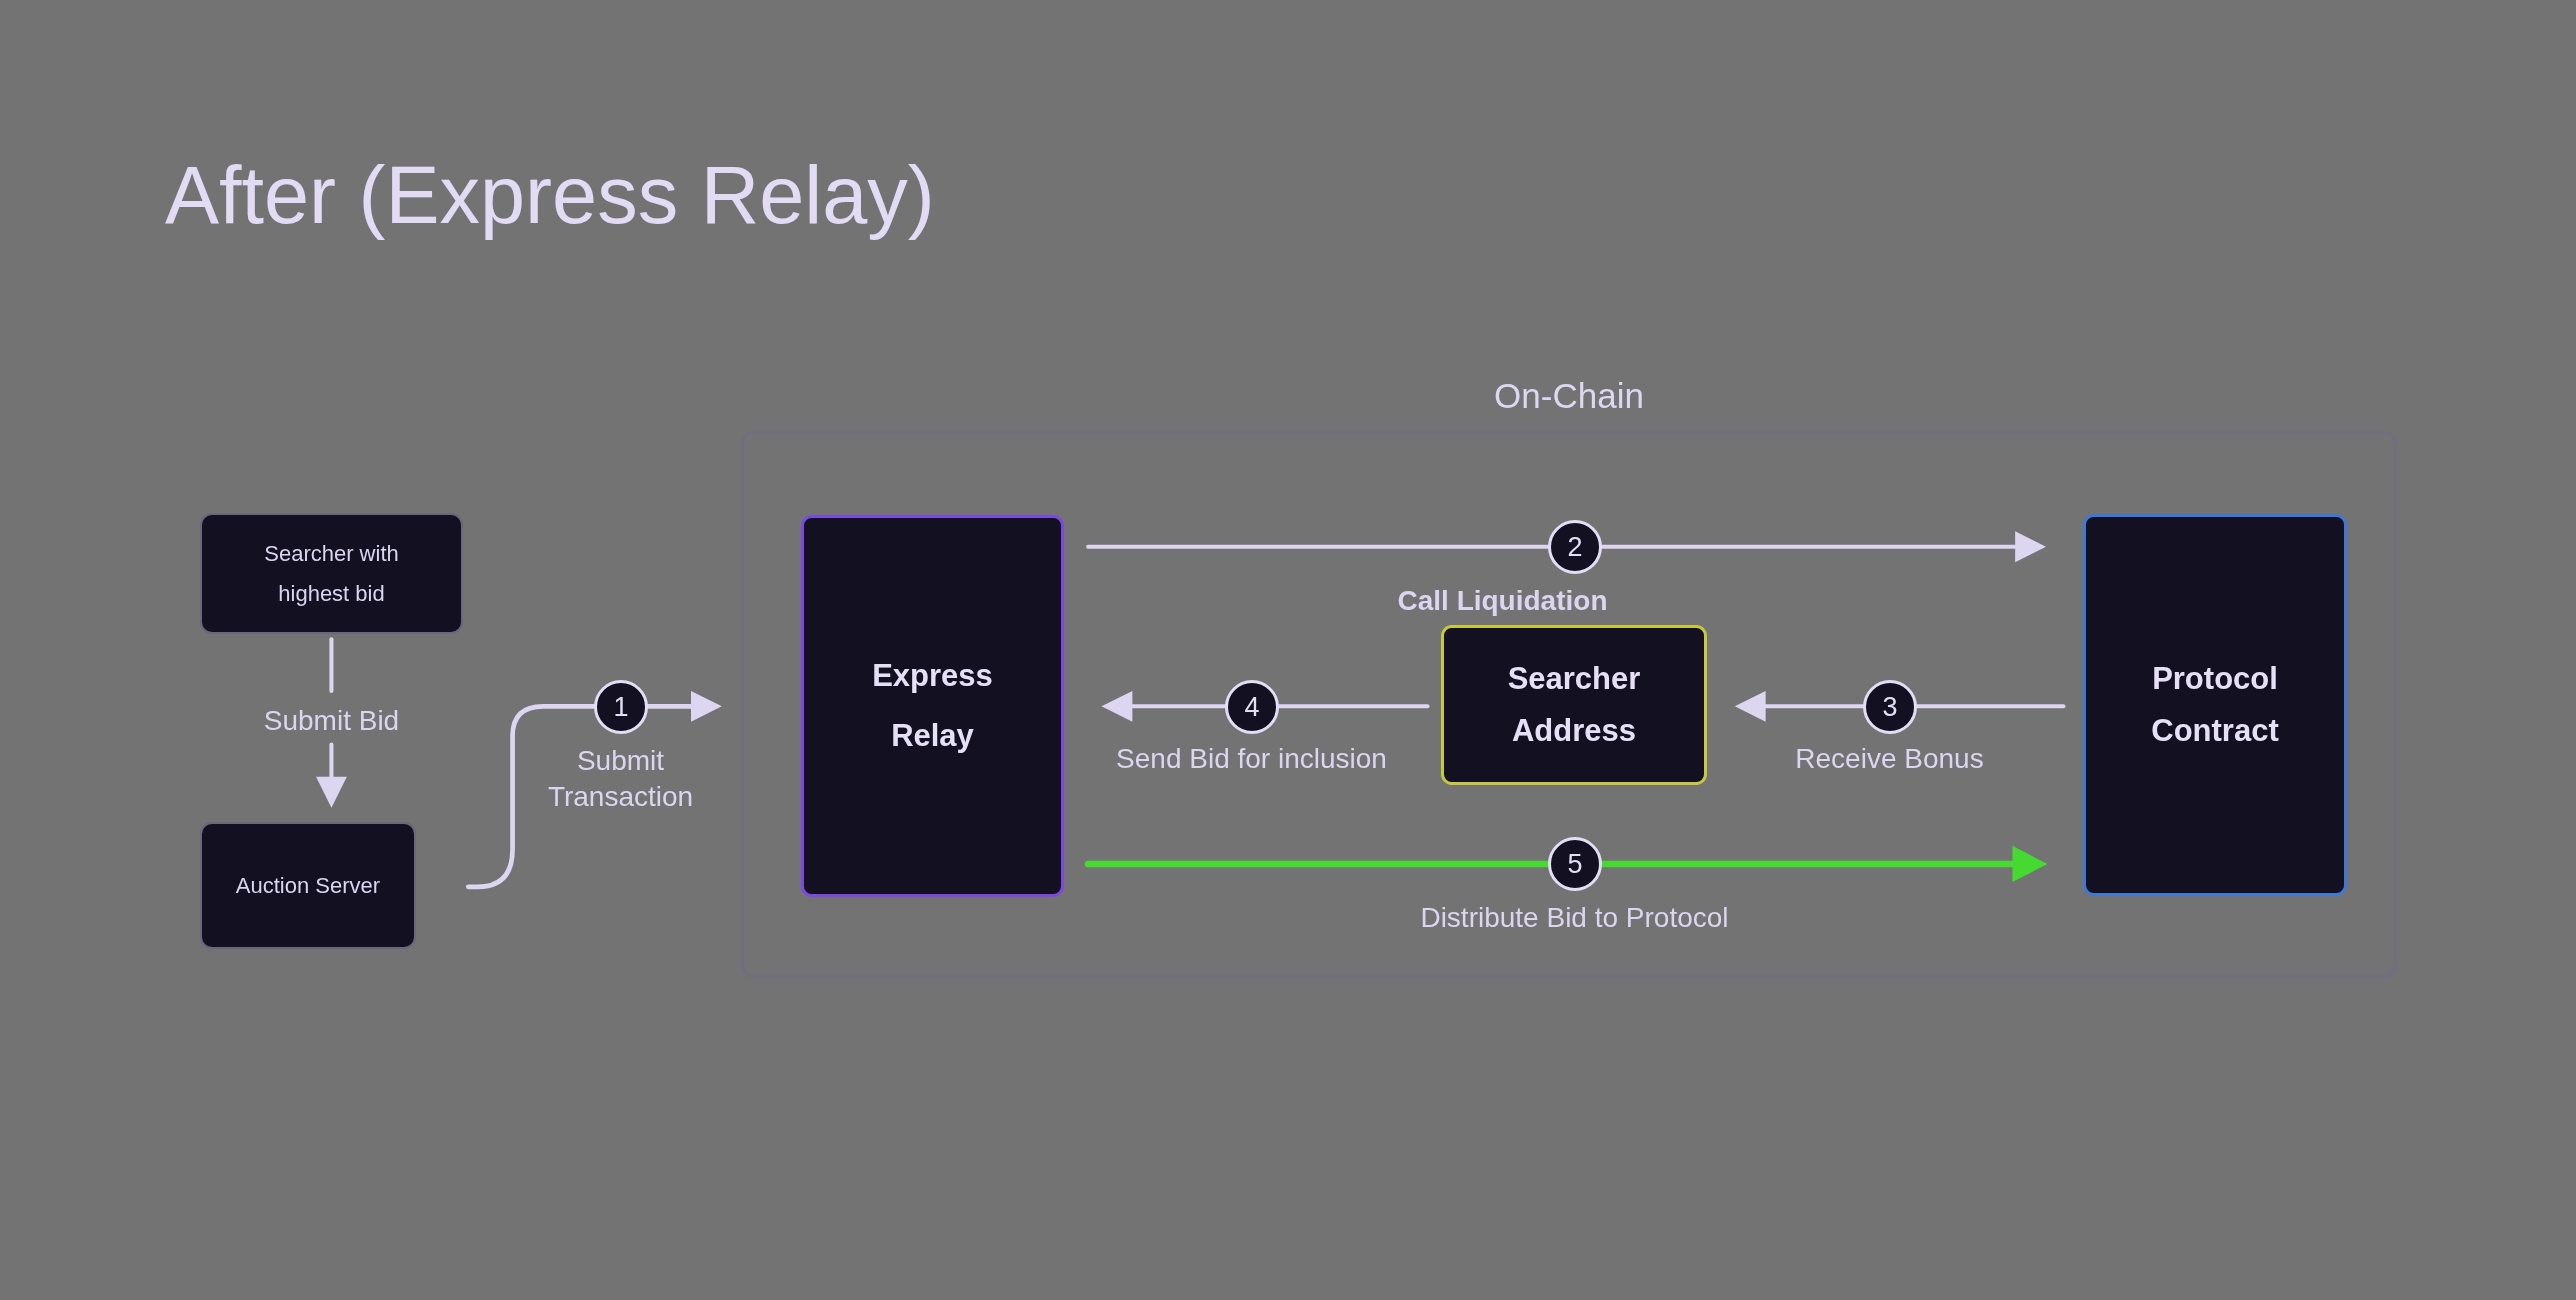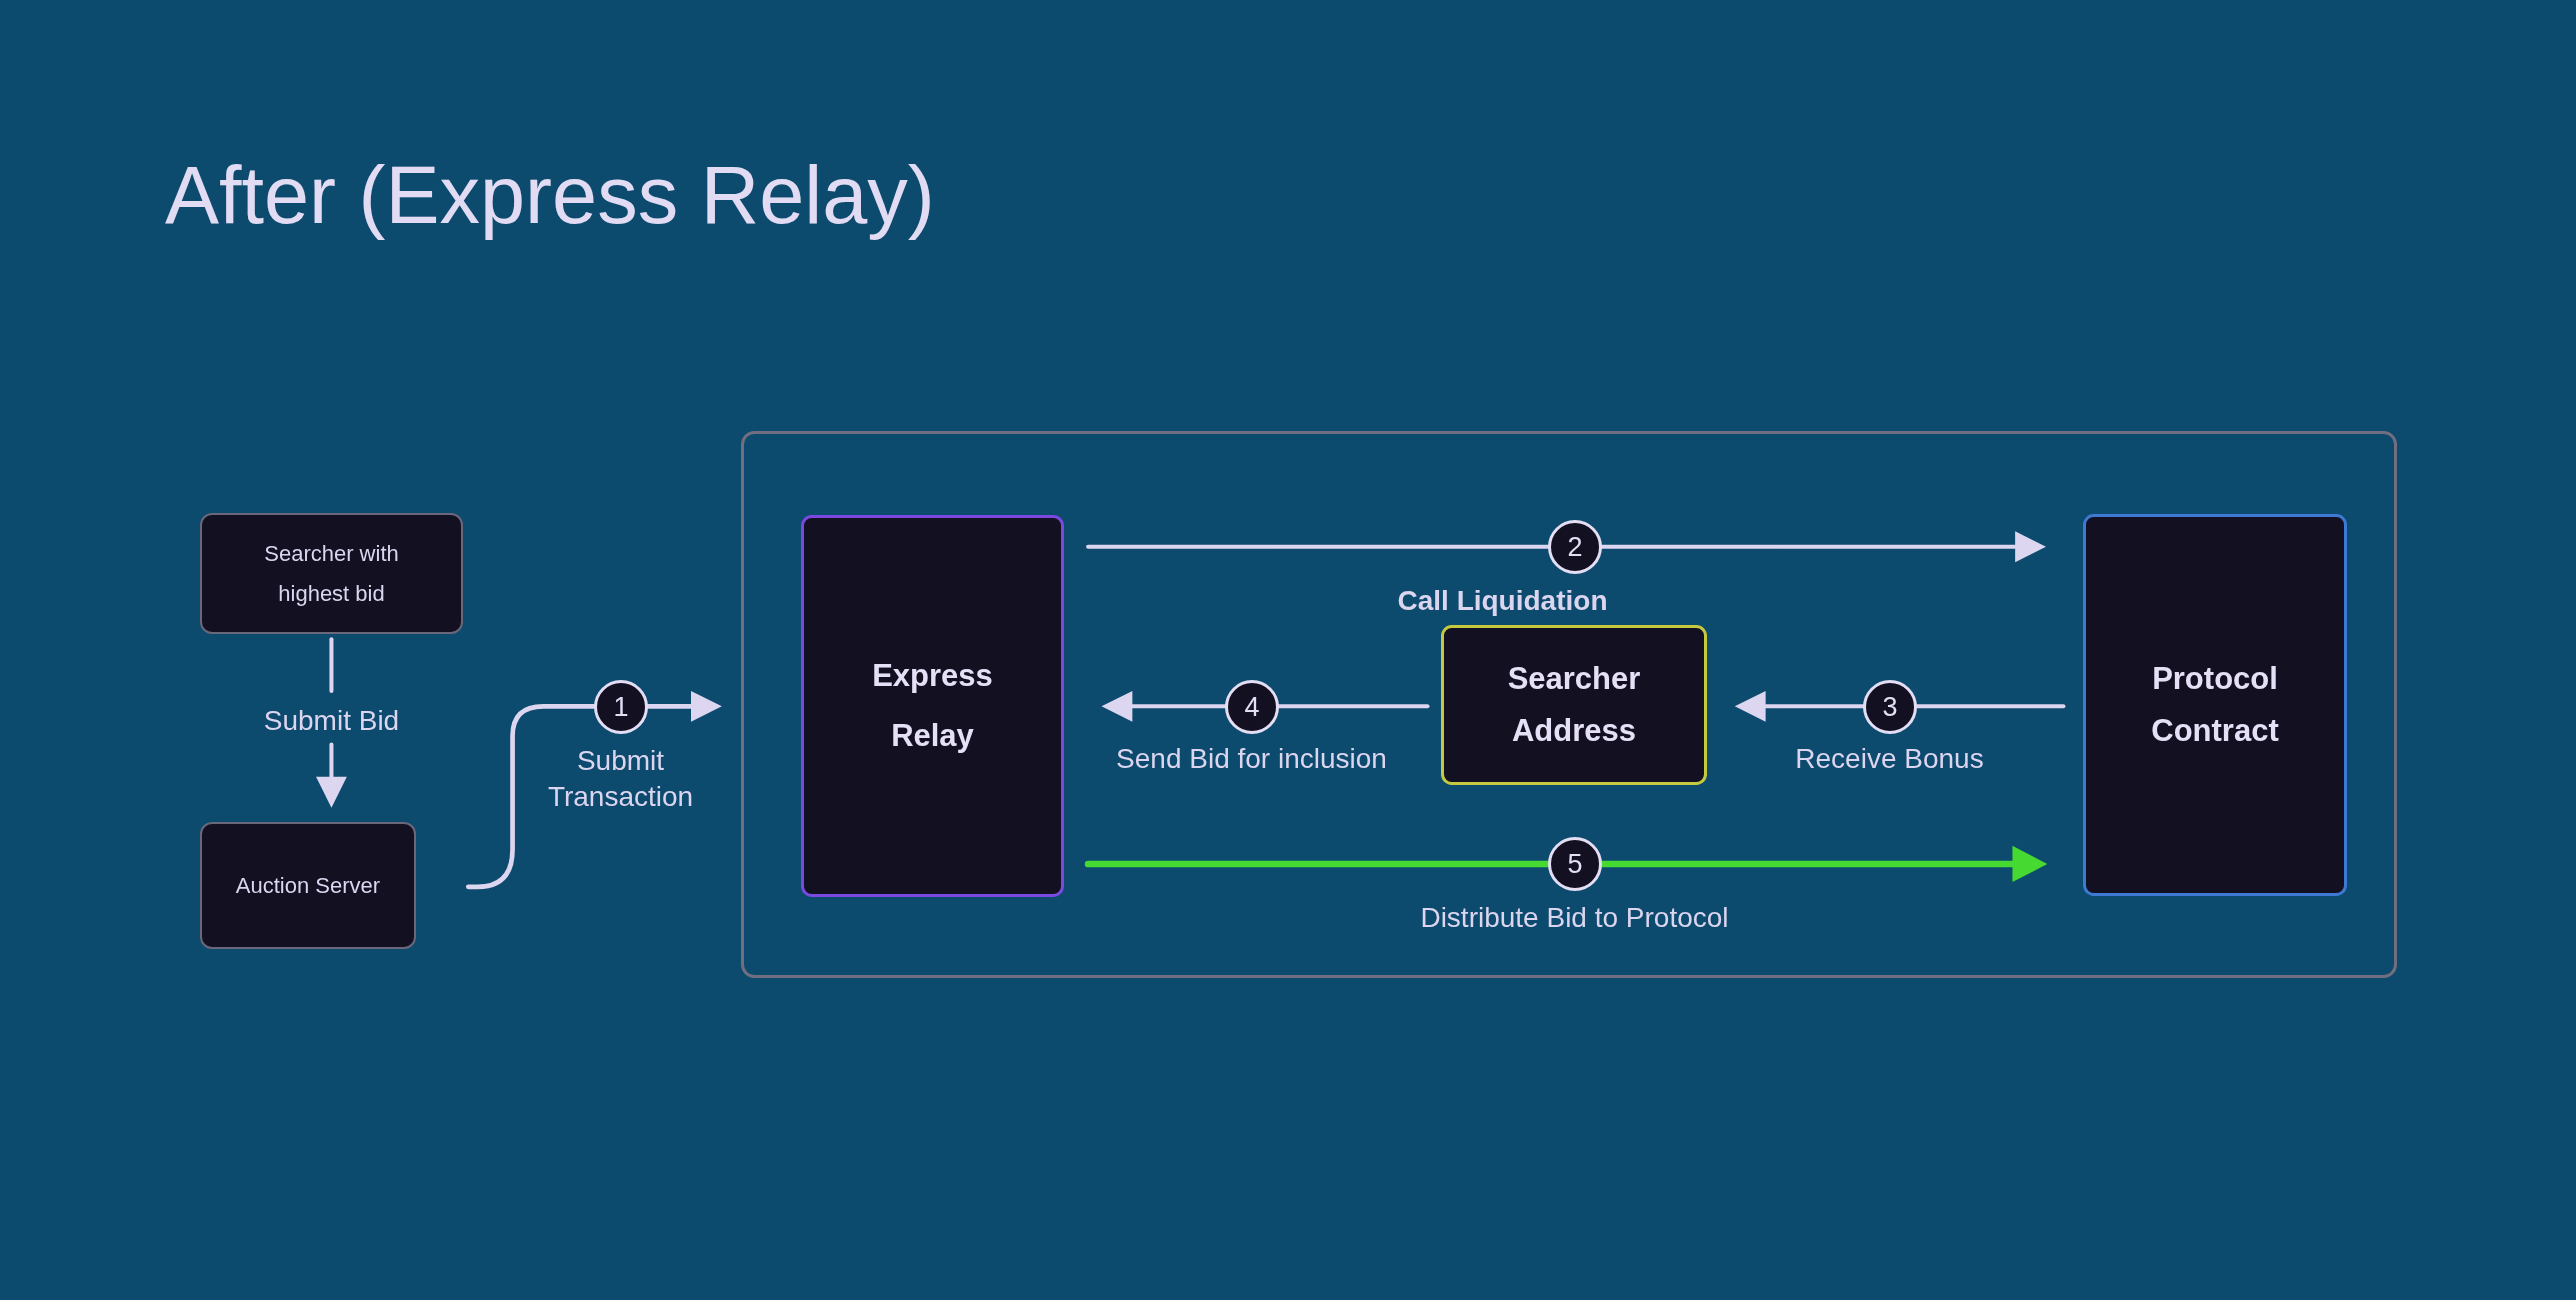--- a/index.html
+++ b/index.html
@@ -1,21 +1,21 @@
 <!DOCTYPE html>
 <html style="font-size:10.7px"><head>
 <meta charset="utf-8">
 <style>
   * { margin: 0; padding: 0; box-sizing: border-box; }
   html, body { background: #131022; }
   .stage {
     position: relative;
     width: 2576px;
     height: 1300px;
-    background: #0c4a6e;
+    background: #737373;
     font-family: "Liberation Sans", sans-serif;
     overflow: hidden;
   }
   .page-title {
     position: absolute;
     left: 165px;
     top: 149px;
     font-size: 81px;
     font-weight: 400;
     letter-spacing: 0px;
@@ -111,20 +111,21 @@
     z-index: 2;
   }
 </style>
 </head>
 <body>
 
 <div class="stage">
 
   <h1 class="page-title">After (Express Relay)</h1>
 
+  <div class="onchain-label">On-Chain</div>
 
   <div class="onchain-container"></div>
 
   <svg class="lines-layer" viewBox="0 0 3840 1938" xmlns="http://www.w3.org/2000/svg" fill="none">
 
     <path d="M 494 953 L 494 1030" stroke="#ddd6f0" stroke-width="6" stroke-linecap="round"></path>
     <path d="M 494 1110 L 494 1160" stroke="#ddd6f0" stroke-width="6" stroke-linecap="round"></path>
     <polygon points="494,1204 471,1158 517,1158" fill="#ddd6f0"></polygon>
 
     <path d="M 698 1322 L 712 1322 Q 764 1322 764 1266 L 764 1097 Q 764 1053 810 1053 L 885 1053" stroke="#ddd6f0" stroke-width="7" stroke-linecap="round"></path>

